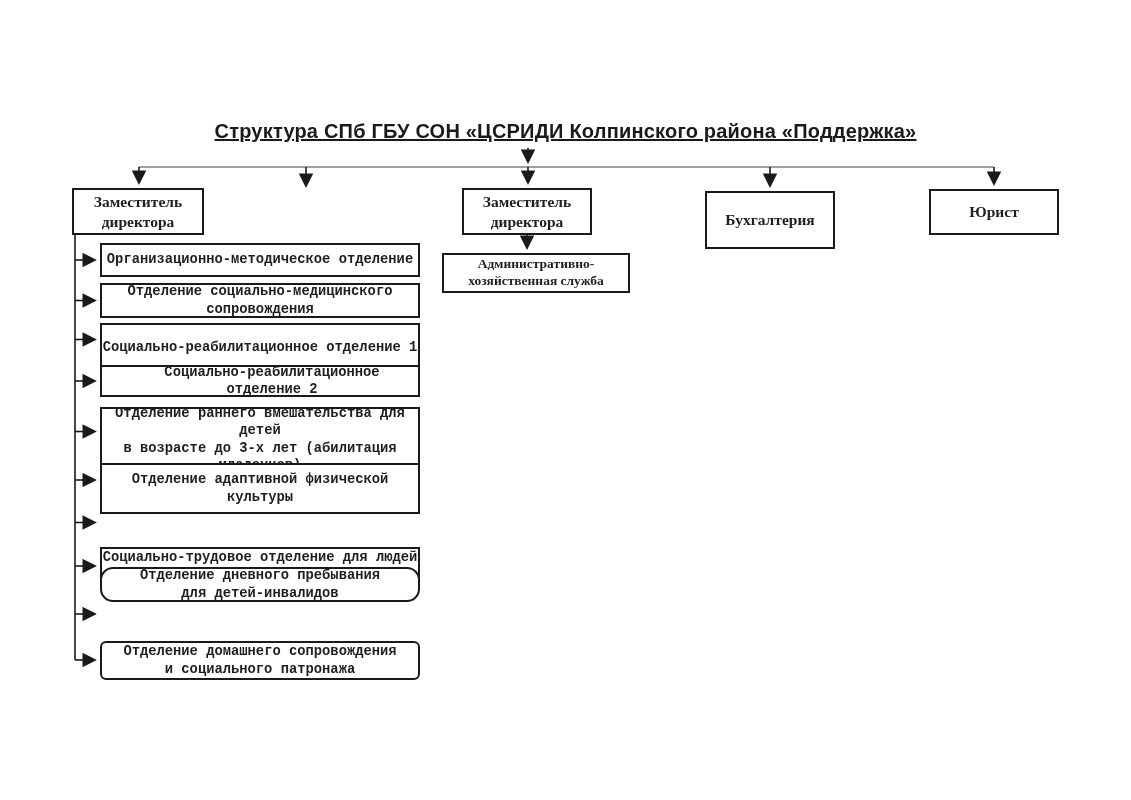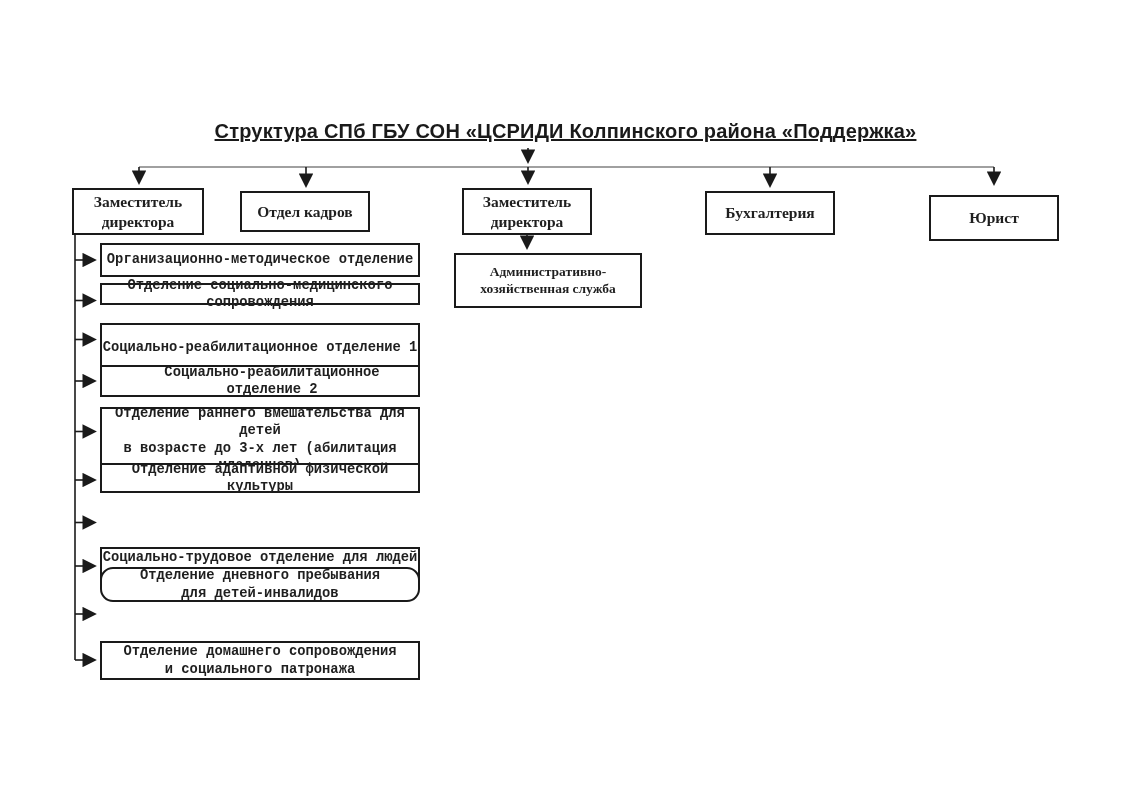--- a/index.html
+++ b/index.html
@@ -45,39 +45,39 @@
   }
   #box-director {
     left: 405px; top: 110px; width: 249px; height: 38px;
     border-color: #54799f;
     font-size: 17.5px;
   }
   .lvl2 { font-size: 15.5px; }
   #box-deputy-left   { left: 72px;  top: 188px; width: 132px; height: 47px; }
   #box-hr            { left: 240px; top: 191px; width: 130px; height: 41px; }
   #box-deputy-right  { left: 462px; top: 188px; width: 130px; height: 47px; }
-  #box-accounting    { left: 705px; top: 191px; width: 130px; height: 44px; }
-  #box-lawyer        { left: 929px; top: 189px; width: 130px; height: 46px; margin-top: 6px; }
-  #box-admin-service { left: 442px; top: 253px; width: 188px; height: 55px; font-size: 13.5px; margin-left: 12px; }
+  #box-accounting    { left: 705px; top: 191px; width: 130px; height: 58px; }
+  #box-lawyer        { left: 929px; top: 189px; width: 130px; height: 46px; }
+  #box-admin-service { left: 442px; top: 253px; width: 188px; height: 40px; font-size: 13.5px; }
   .dept {
     left: 100px;
     width: 320px;
     font-size: 13.8px;
     font-family: Liberation Mono, monospace;
   }
   #dept-0 { top: 243px; height: 34px; }
-  #dept-1 { top: 283px; height: 22px; }
+  #dept-1 { top: 283px; height: 35px; }
   #dept-2 { top: 323px; height: 49px; }
   #dept-3 { top: 365px; height: 32px; padding-left: 24px; }
   #dept-4 { top: 407px; height: 65px; }
-  #dept-5 { top: 463px; height: 30px; }
+  #dept-5 { top: 463px; height: 51px; }
   #dept-6 { top: 503px; height: 39px; }
   #dept-7 { top: 547px; height: 38px; }
   #dept-8 { top: 567px; height: 35px; border-radius: 13px; }
-  #dept-9 { top: 641px; height: 39px; }
+  #dept-9 { top: 641px; height: 39px; border-radius: 6px; }
   #connector-layer {
     position: absolute;
     left: 0; top: 0;
     width: 1131px; height: 800px;
     pointer-events: none;
   }
 </style>
 </head>
 <body>
 
@@ -114,21 +114,20 @@
     <line x1="75" y1="480" x2="94" y2="480" stroke="#1a1a1a" stroke-width="1.6" marker-end="url(#arrow)"></line>
     <line x1="75" y1="522.5" x2="94" y2="522.5" stroke="#1a1a1a" stroke-width="1.6" marker-end="url(#arrow)"></line>
     <line x1="75" y1="566" x2="94" y2="566" stroke="#1a1a1a" stroke-width="1.6" marker-end="url(#arrow)"></line>
     <line x1="75" y1="614" x2="94" y2="614" stroke="#1a1a1a" stroke-width="1.6" marker-end="url(#arrow)"></line>
     <line x1="75" y1="660" x2="94" y2="660" stroke="#1a1a1a" stroke-width="1.6" marker-end="url(#arrow)"></line>
   </svg>
 
 
   <div class="box lvl2" id="box-deputy-left">Заместитель
 директора</div>
-  <div class="box lvl2" id="box-hr">Отдел кадров</div>
   <div class="box lvl2" id="box-deputy-right">Заместитель
 директора</div>
   <div class="box lvl2" id="box-accounting">Бухгалтерия</div>
   <div class="box lvl2" id="box-lawyer">Юрист</div>
 
   <div class="box" id="box-admin-service">Административно-
 хозяйственная служба</div>
 
   <div class="box dept" id="dept-0">Организационно-методическое отделение</div>
   <div class="box dept" id="dept-1">Отделение социально-медицинского

